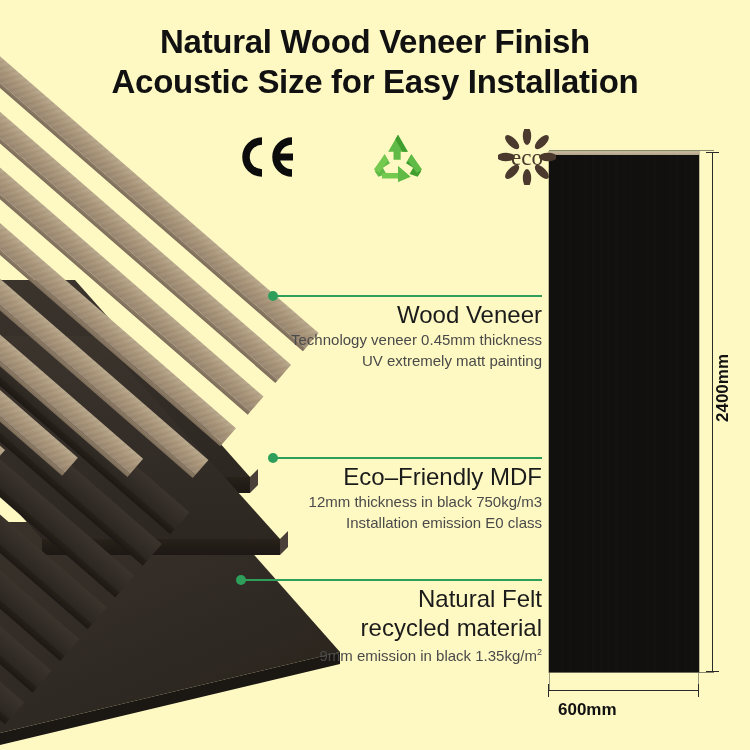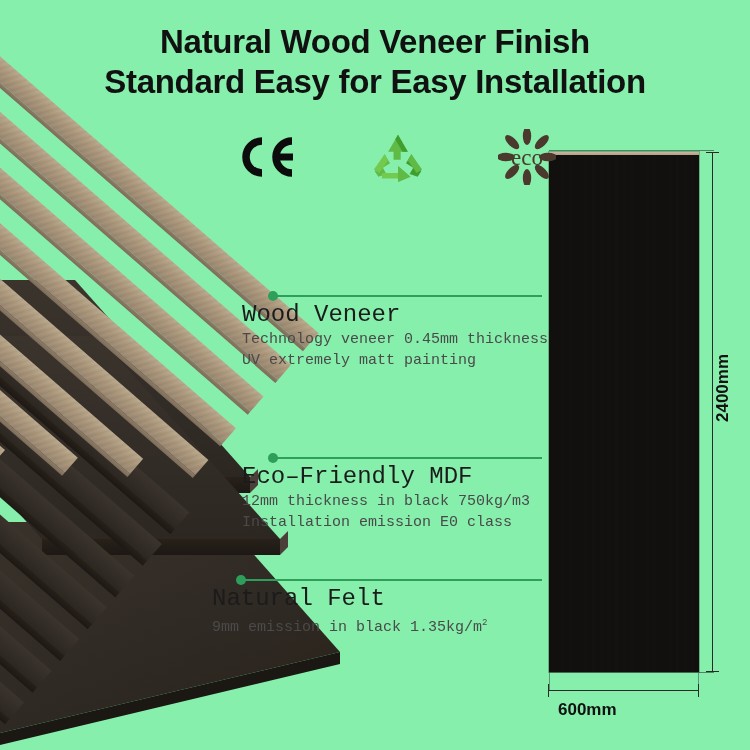--- a/index.html
+++ b/index.html
@@ -1,19 +1,19 @@
 <!DOCTYPE html>
 <html><head>
 <meta charset="utf-8">
 <style>
   html,body{margin:0;padding:0;background:#fff;}
   body{width:750px;height:750px;overflow:hidden;
        font-family:"Liberation Sans","DejaVu Sans",sans-serif;
        -webkit-font-smoothing:antialiased;}
-  #stage{position:relative;width:750px;height:750px;background:#86efac;overflow:hidden;}
+  #stage{position:relative;width:750px;height:750px;background:#fef9c3;overflow:hidden;}
 
   
   #title{position:absolute;left:0;top:22px;width:750px;text-align:center;z-index:40;}
   #title .line{display:block;color:#111;font-weight:bold;font-size:33px;line-height:40px;
                letter-spacing:-0.3px;white-space:nowrap;}
 
   
   #certs{position:absolute;left:238px;top:124px;width:320px;height:66px;z-index:40;
          display:flex;align-items:center;justify-content:space-between;}
   .badge{position:relative;height:62px;display:flex;align-items:center;justify-content:center;}
@@ -27,21 +27,21 @@
       font-family:"DejaVu Sans",sans-serif;line-height:1;}
   
   .recycle{width:60px;}
   
   .eco{width:62px;align-items:center;}
 
   
   #art{position:absolute;left:-20px;top:52px;width:430px;height:700px;z-index:5;}
 
   
-  .callout{position:absolute;z-index:45;font-family:Liberation Mono, monospace;}
+  .callout{position:absolute;z-index:45;text-align:right;}
   .lead{position:absolute;height:2px;background:#2e9e5b;z-index:46;}
   .lead-dot{position:absolute;width:10px;height:10px;border-radius:50%;background:#2e9e5b;z-index:47;}
   .co-title{color:#1b1b1b;font-size:24px;line-height:29px;font-weight:400;white-space:nowrap;}
   .co-sub{color:#4a4a4a;font-size:15px;line-height:21px;white-space:nowrap;}
   .co-sub sup{font-size:9px;vertical-align:super;}
 
   
   #panel{position:absolute;left:549px;top:152px;width:150px;height:520px;z-index:30;
          background:#12100e;overflow:hidden;
          box-shadow:0 0 0 1px rgba(0,0,0,.25);}
@@ -180,21 +180,21 @@
           <rect x="-80" y="284" width="360" height="20" fill="url(#gv)"></rect>
           <rect x="-80" y="304" width="360" height="4" fill="url(#gvEdge)"></rect>
           <rect x="-80" y="284" width="360" height="20" fill="url(#grain)" opacity=".55"></rect>
         </g>
       </g>
     </svg>
   </div>
 
   <div id="title">
     <span class="line">Natural Wood Veneer Finish</span>
-    <span class="line">Standard Easy for Easy Installation</span>
+    <span class="line">Acoustic Size for Easy Installation</span>
   </div>
 
   <div id="certs">
 
 
     <div class="badge ce">
       <svg width="58" height="42" viewBox="0 0 58 42">
         <path d="M22 5 A16 16 0 1 0 22 37" fill="none" stroke="#0c0c0c" stroke-width="7.5"></path>
         <path d="M52 5 A16 16 0 1 0 52 37" fill="none" stroke="#0c0c0c" stroke-width="7.5"></path>
         <rect x="36" y="17.5" width="17" height="7" fill="#0c0c0c"></rect>
@@ -264,20 +264,21 @@
   <div class="callout" style="left:242px;top:462px;width:300px;">
     <div class="co-title">Eco–Friendly MDF</div>
     <div class="co-sub">12mm thickness in black 750kg/m3</div>
     <div class="co-sub">Installation emission E0 class</div>
   </div>
 
   <div class="lead-dot" style="left:236px;top:575px;"></div>
   <div class="lead" style="left:245px;top:579px;width:297px;"></div>
   <div class="callout" style="left:212px;top:584px;width:330px;">
     <div class="co-title">Natural Felt</div>
+    <div class="co-title">recycled material</div>
     <div class="co-sub"><span>9mm emission in black 1.35kg/m</span><sup>2</sup></div>
   </div>
 
   <div id="panel">
     <div class="slats" id="panel-slats">
         <div class="s" style="filter: brightness(0.958);"></div>
         <div class="s" style="filter: brightness(0.992);"></div>
         <div class="s" style="filter: brightness(1.025);"></div>
         <div class="s" style="filter: brightness(0.967);"></div>
         <div class="s" style="filter: brightness(1);"></div>

